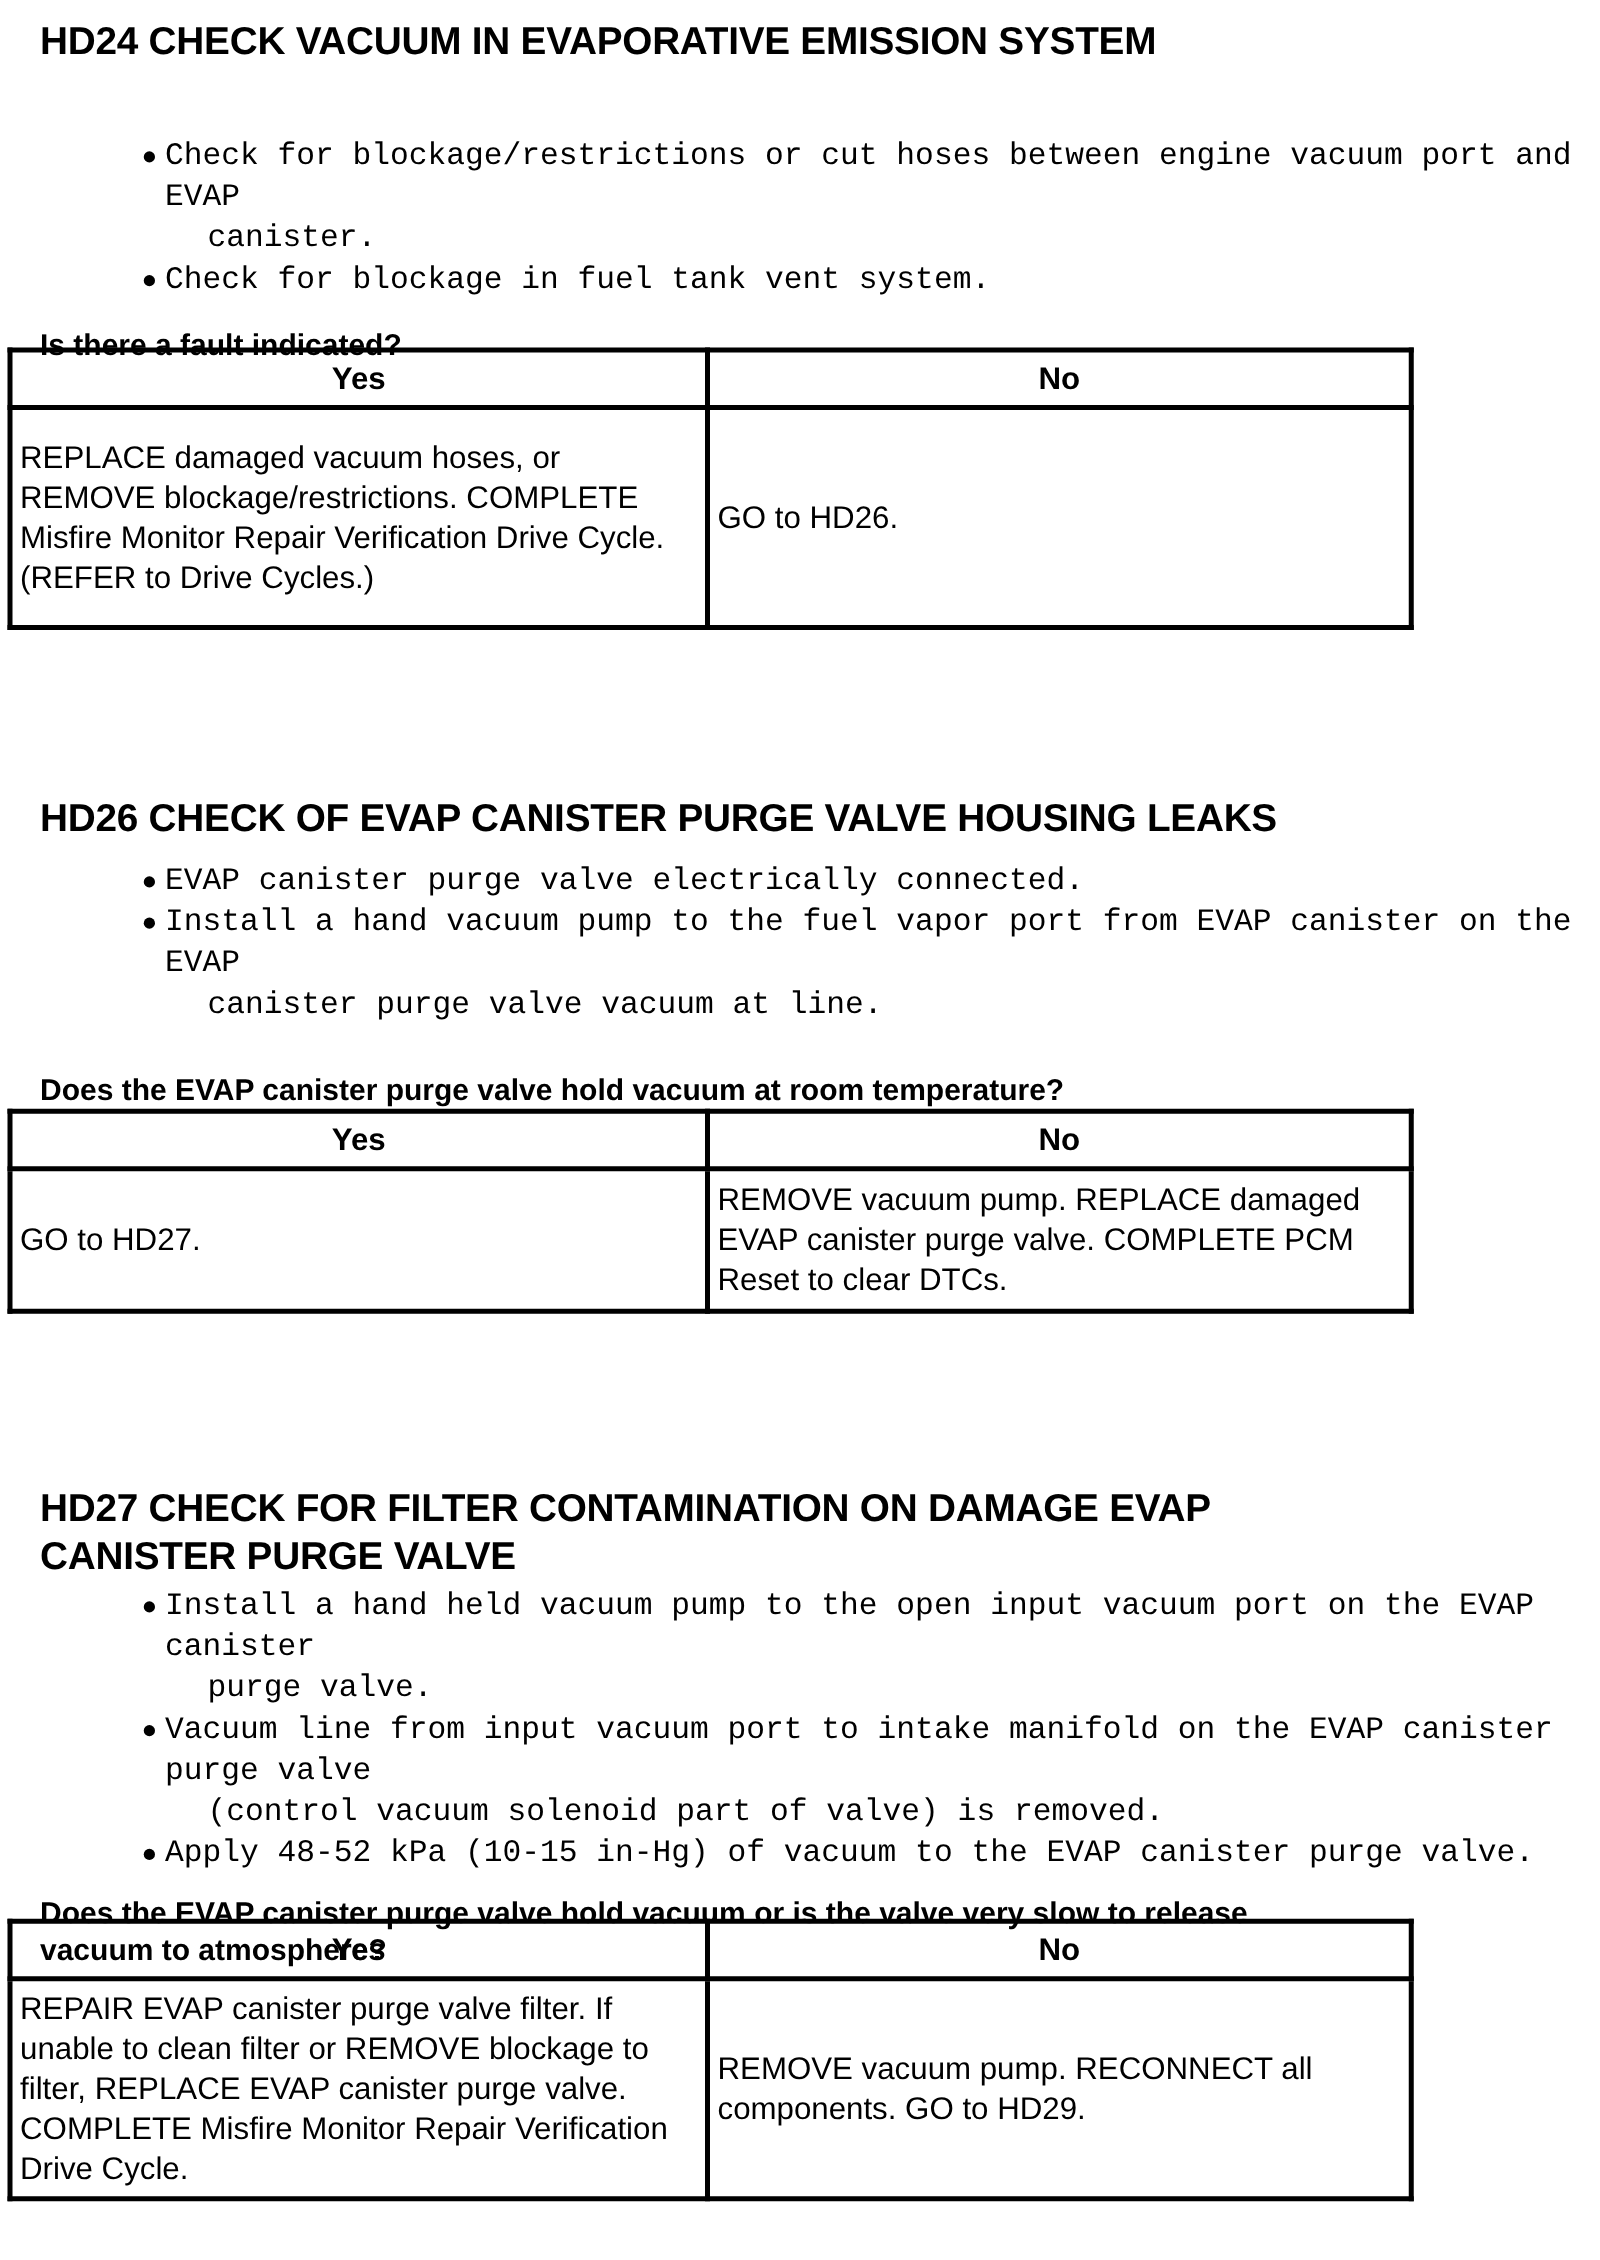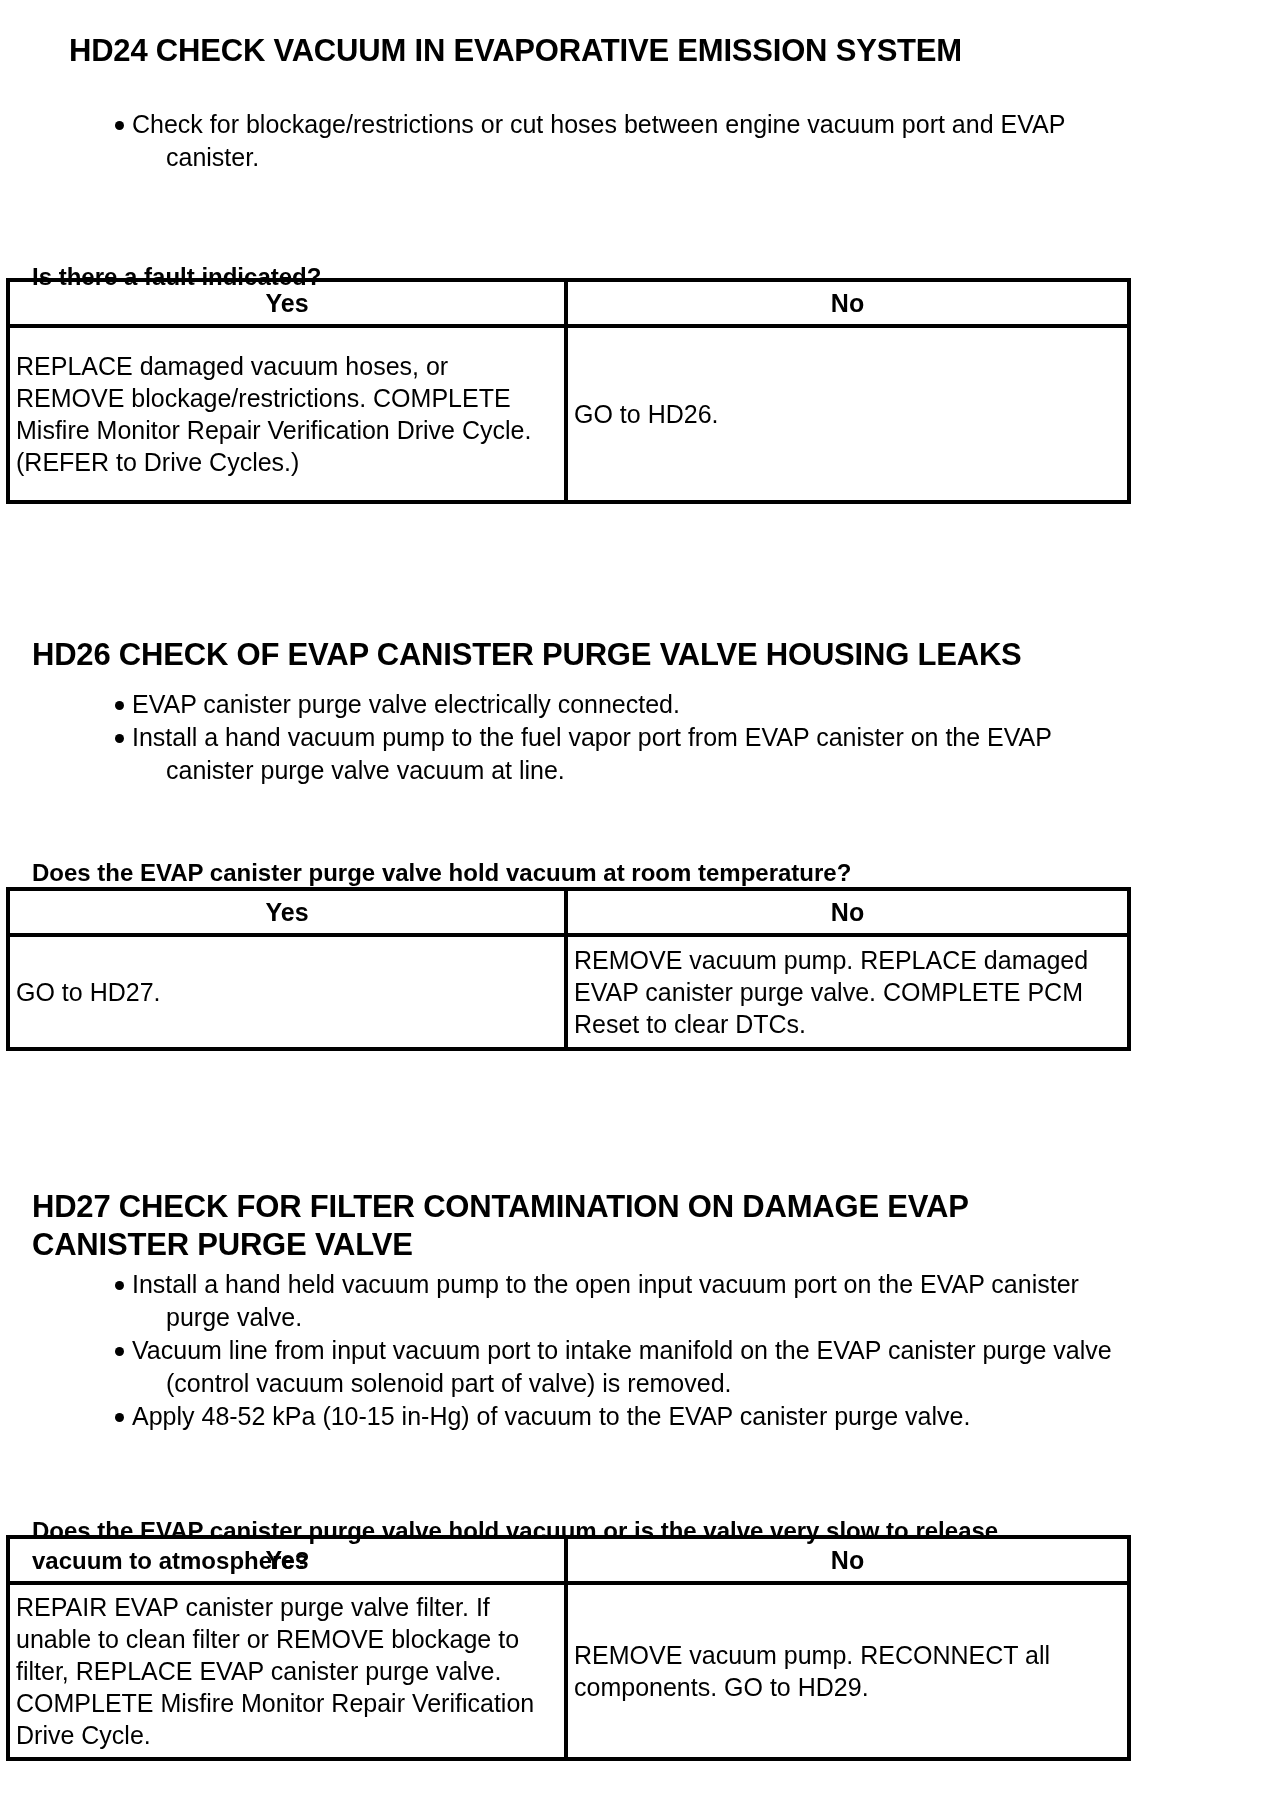--- a/index.html
+++ b/index.html
@@ -3,39 +3,43 @@
 <meta charset="utf-8">
 <style>
   html, body { margin: 0; padding: 0; background: #ffffff; }
   body { width: 1280px; height: 1808px; position: relative; overflow: hidden;
          font-family: "Liberation Sans", sans-serif; color: #000; }
   .abs { position: absolute; }
   .h { font-weight: bold; font-size: 31px; line-height: 38px; left: 32px; letter-spacing: -0.2px; }
   .bullets { left: 112px; margin: 0; padding: 0; list-style: none; font-size: 25px; line-height: 33px; }
   .bullets li { position: relative; padding-left: 20px; text-indent: 0; }
   .bullets li .dot { position: absolute; left: 3px; top: 13px; width: 9px; height: 9px; border-radius: 50%; background: #000; }
-  .bullets li .txt { display: block; }
+  .bullets li .txt { display: block; font-family: Liberation Mono, monospace; }
   .q { left: 32px; font-weight: bold; font-size: 24px; line-height: 30px; }
   table.yn { position: absolute; left: 6px; width: 1121px; border-collapse: collapse; table-layout: fixed; }
   table.yn th, table.yn td { border: 4px solid #000; font-size: 25px; line-height: 32px; vertical-align: middle; }
   table.yn th { font-weight: bold; text-align: center; height: 42px; padding: 0; }
   table.yn td { text-align: left; padding: 3px 6px 3px 6px; }
   table.yn col.c1 { width: 558px; }
   table.yn col.c2 { width: 563px; }
 </style>
 </head>
 <body>
 
-<div class="abs h" style="top:32px;margin-left:37px;">HD24 CHECK VACUUM IN EVAPORATIVE EMISSION SYSTEM</div>
+<div class="abs h" style="top:14px;">HD24 CHECK VACUUM IN EVAPORATIVE EMISSION SYSTEM</div>
 
 <ul class="abs bullets" style="top:108px;">
   <li>
     <span class="dot"></span>
     <span class="txt">Check for blockage/restrictions or cut hoses between engine vacuum port and EVAP</span>
     <span class="txt" style="padding-left:34px;">canister.</span>
+  </li>
+  <li>
+    <span class="dot"></span>
+    <span class="txt">Check for blockage in fuel tank vent system.</span>
   </li>
 </ul>
 
 <div class="abs q" style="top:262px;">Is there a fault indicated?</div>
 
 <table class="yn" style="top:278px;">
   <colgroup>
       <col class="c1">
       <col class="c2">
     </colgroup>

